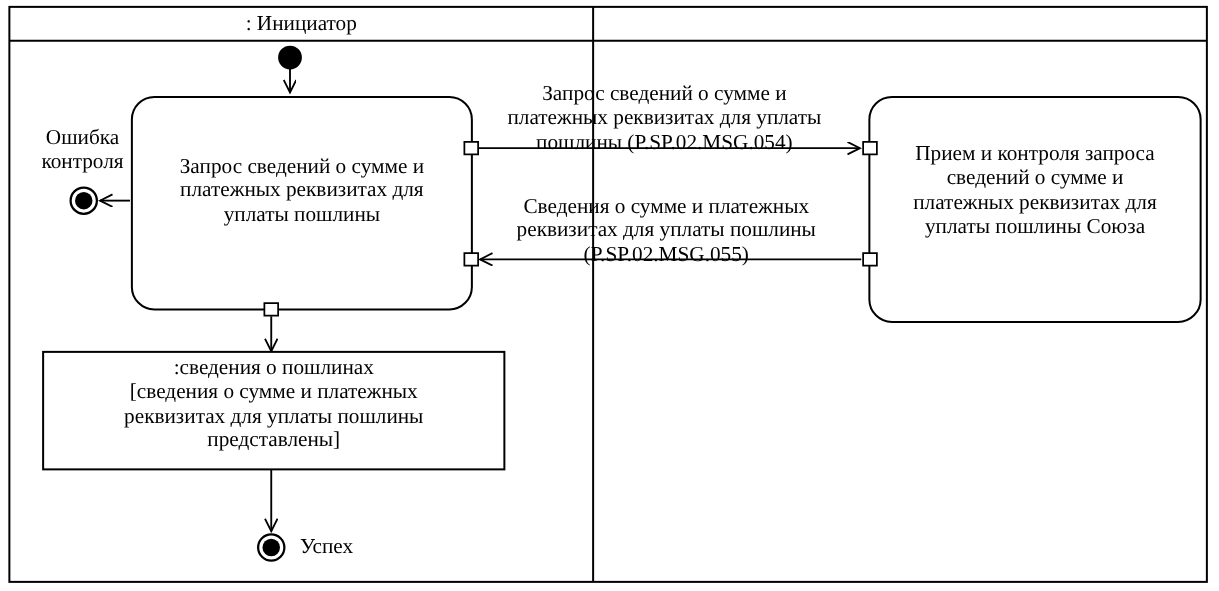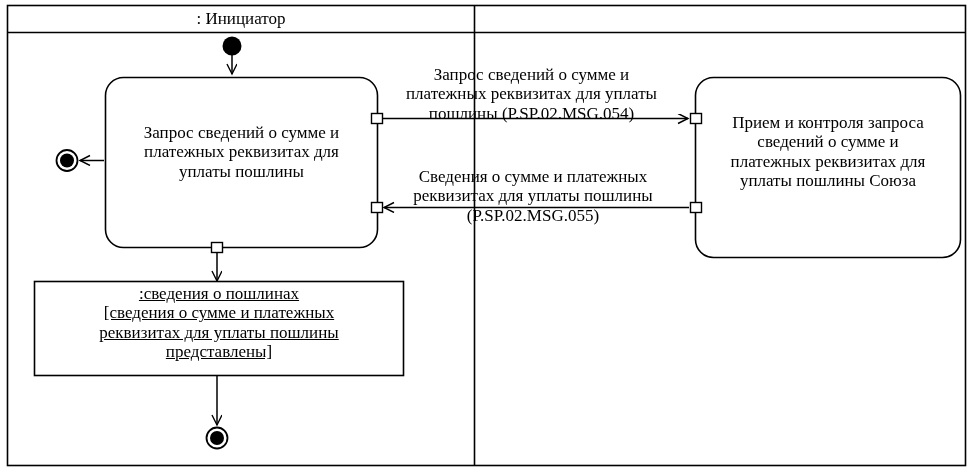--- a/index.html
+++ b/index.html
@@ -34,21 +34,20 @@
     font-size: 17px;
   }
   .activity-text {
     font-size: 17px;
   }
   .msg-text {
     font-size: 17px;
   }
   .object-text {
     font-size: 17px;
-    text-decoration: underline;
   }
   .node-label {
     font-size: 17px;
   }
 </style>
 </head>
 <body>
 
 <div id="diagram-root">
 
@@ -137,24 +136,27 @@
 
   <div class="txt activity-text" style="left:699px; top:113px; width:258px;">Прием и контроля запроса
 сведений о сумме и
 платежных реквизитах для
 уплаты пошлины Союза</div>
 
   <div class="txt msg-text" style="left:368px; top:65px; width:327px;">Запрос сведений о сумме и
 платежных реквизитах для уплаты
 пошлины (P.SP.02.MSG.054)</div>
 
-  <div class="txt msg-text" style="left:383px; top:167px; width:300px;">Сведения о сумме и платежных
+  <div class="txt msg-text" style="left:383px; top:155px; width:300px;">Сведения о сумме и платежных
 реквизитах для уплаты пошлины
 (P.SP.02.MSG.055)</div>
 
+  <div class="txt node-label" style="left:12px; top:100px; width:108px;">Ошибка
+контроля</div>
 
   <div class="txt object-text" style="left:38px; top:284px; width:362px;">:сведения о пошлинах
 [сведения о сумме и платежных
 реквизитах для уплаты пошлины
 представлены]</div>
 
+  <div class="txt node-label" style="left:240px; top:427px; width:120px; text-align:left;">Успех</div>
 
 </div>
 
 </body></html>

